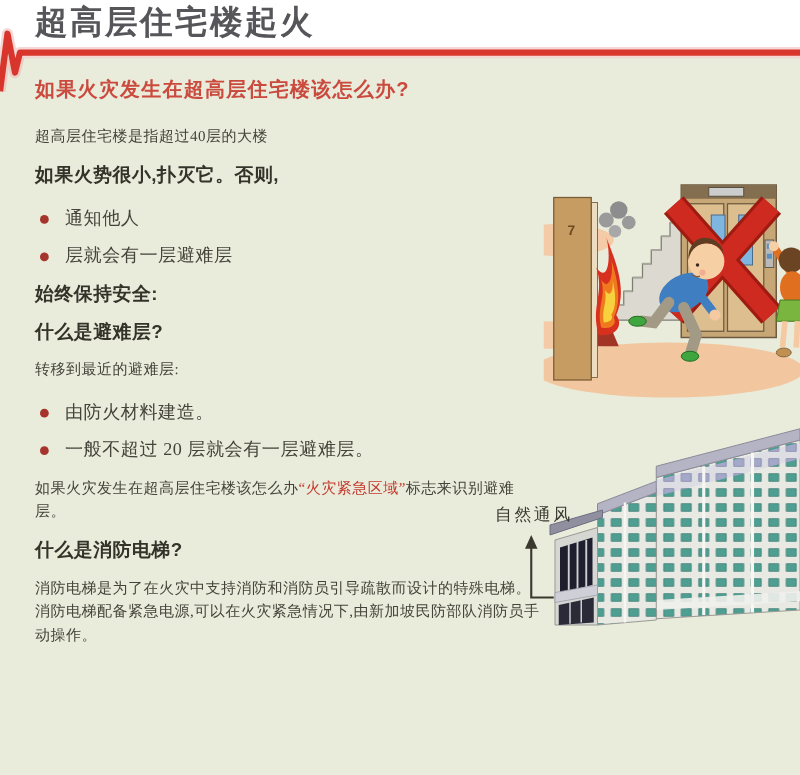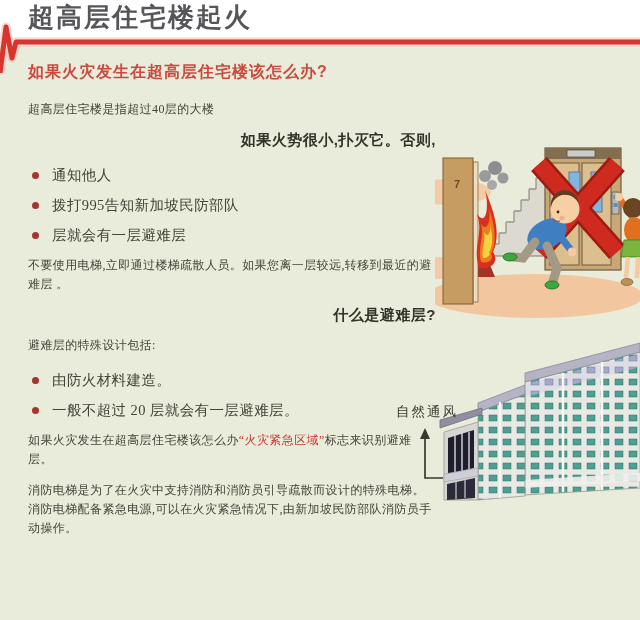--- a/index.html
+++ b/index.html
@@ -18,21 +18,21 @@
 
   .text-col { position:absolute; left:28px; top:10px; width:408px; }
 
   .h-red { font-family:"Liberation Sans", sans-serif; font-weight:bold;
            font-size:16px; letter-spacing:1px; color:#cb4a3e;
            margin:6px 0 17px; }
   .p-body { font-size:12px; line-height:19px; letter-spacing:0.4px;
             color:#45443a; margin:0 0 12px; }
   .p-lead, .h-sub { font-family:"Liberation Sans", sans-serif; font-weight:bold;
             font-size:15px; letter-spacing:0.5px; color:#34332a;
-            margin:2px 0 11px;text-align:right; }
+            margin:2px 0 11px; }
   ul.bullets { list-style:none; margin:16px 0 11px;text-align:center; }
   ul.bullets li { display:flex; align-items:flex-start; margin:0 0 12px;
             font-size:14.5px; line-height:18px; letter-spacing:0.4px; color:#45443a; }
   .dot { flex:0 0 auto; width:7px; height:7px; border-radius:50%;
          background:#a5342c; margin:6px 13px 0 4px; }
   .red-span { color:#c4392c; }
 
   .hallway-wrap { position:absolute; left:435px; top:84px; width:205px; height:195px; }
   .building-wrap { position:absolute; left:430px; top:294px; width:210px; height:165px; }
   .vent-arrow-wrap { position:absolute; left:413px; top:380px; width:32px; height:60px; }
@@ -56,46 +56,43 @@
     <p class="p-body">超高层住宅楼是指超过40层的大楼</p>
 
     <p class="p-lead">如果火势很小,扑灭它。否则,</p>
     <ul class="bullets">
       <li>
           <span class="dot"></span>
           <span>通知他人</span>
         </li>
       <li>
           <span class="dot"></span>
-          <span>拨打995告知新加坡民防部队</span>
-        </li>
-      <li>
-          <span class="dot"></span>
           <span>层就会有一层避难层</span>
         </li>
     </ul>
 
-    <p class="p-body">不要使用电梯,立即通过楼梯疏散人员。如果您离一层较远,转移到最近的避难层 。</p>
+    <div class="h-sub">始终保持安全:</div>
 
     <div class="h-sub">什么是避难层?</div>
 
-    <p class="p-body">避难层的特殊设计包括:</p>
+    <p class="p-body">转移到最近的避难层:</p>
     <ul class="bullets">
       <li>
           <span class="dot"></span>
           <span>由防火材料建造。</span>
         </li>
       <li>
           <span class="dot"></span>
           <span>一般不超过 20 层就会有一层避难层。</span>
         </li>
     </ul>
 
     <p class="p-body"><span>如果火灾发生在超高层住宅楼该怎么办</span><span class="red-span">“火灾紧急区域”</span><span>标志来识别避难层。</span></p>
 
+    <div class="h-sub">什么是消防电梯?</div>
     <p class="p-body">消防电梯是为了在火灾中支持消防和消防员引导疏散而设计的特殊电梯。消防电梯配备紧急电源,可以在火灾紧急情况下,由新加坡民防部队消防员手动操作。</p>
 
   </div>
 
   <div class="hallway-wrap">
   <svg width="205" height="195" viewBox="0 0 205 195">
 
     <ellipse cx="14" cy="62" rx="42" ry="13" fill="#f4cba6"></ellipse>
     <ellipse cx="8" cy="138" rx="38" ry="11" fill="#f4cba6"></ellipse>
     <ellipse cx="100" cy="166" rx="108" ry="22" fill="#f2c7a0"></ellipse>

